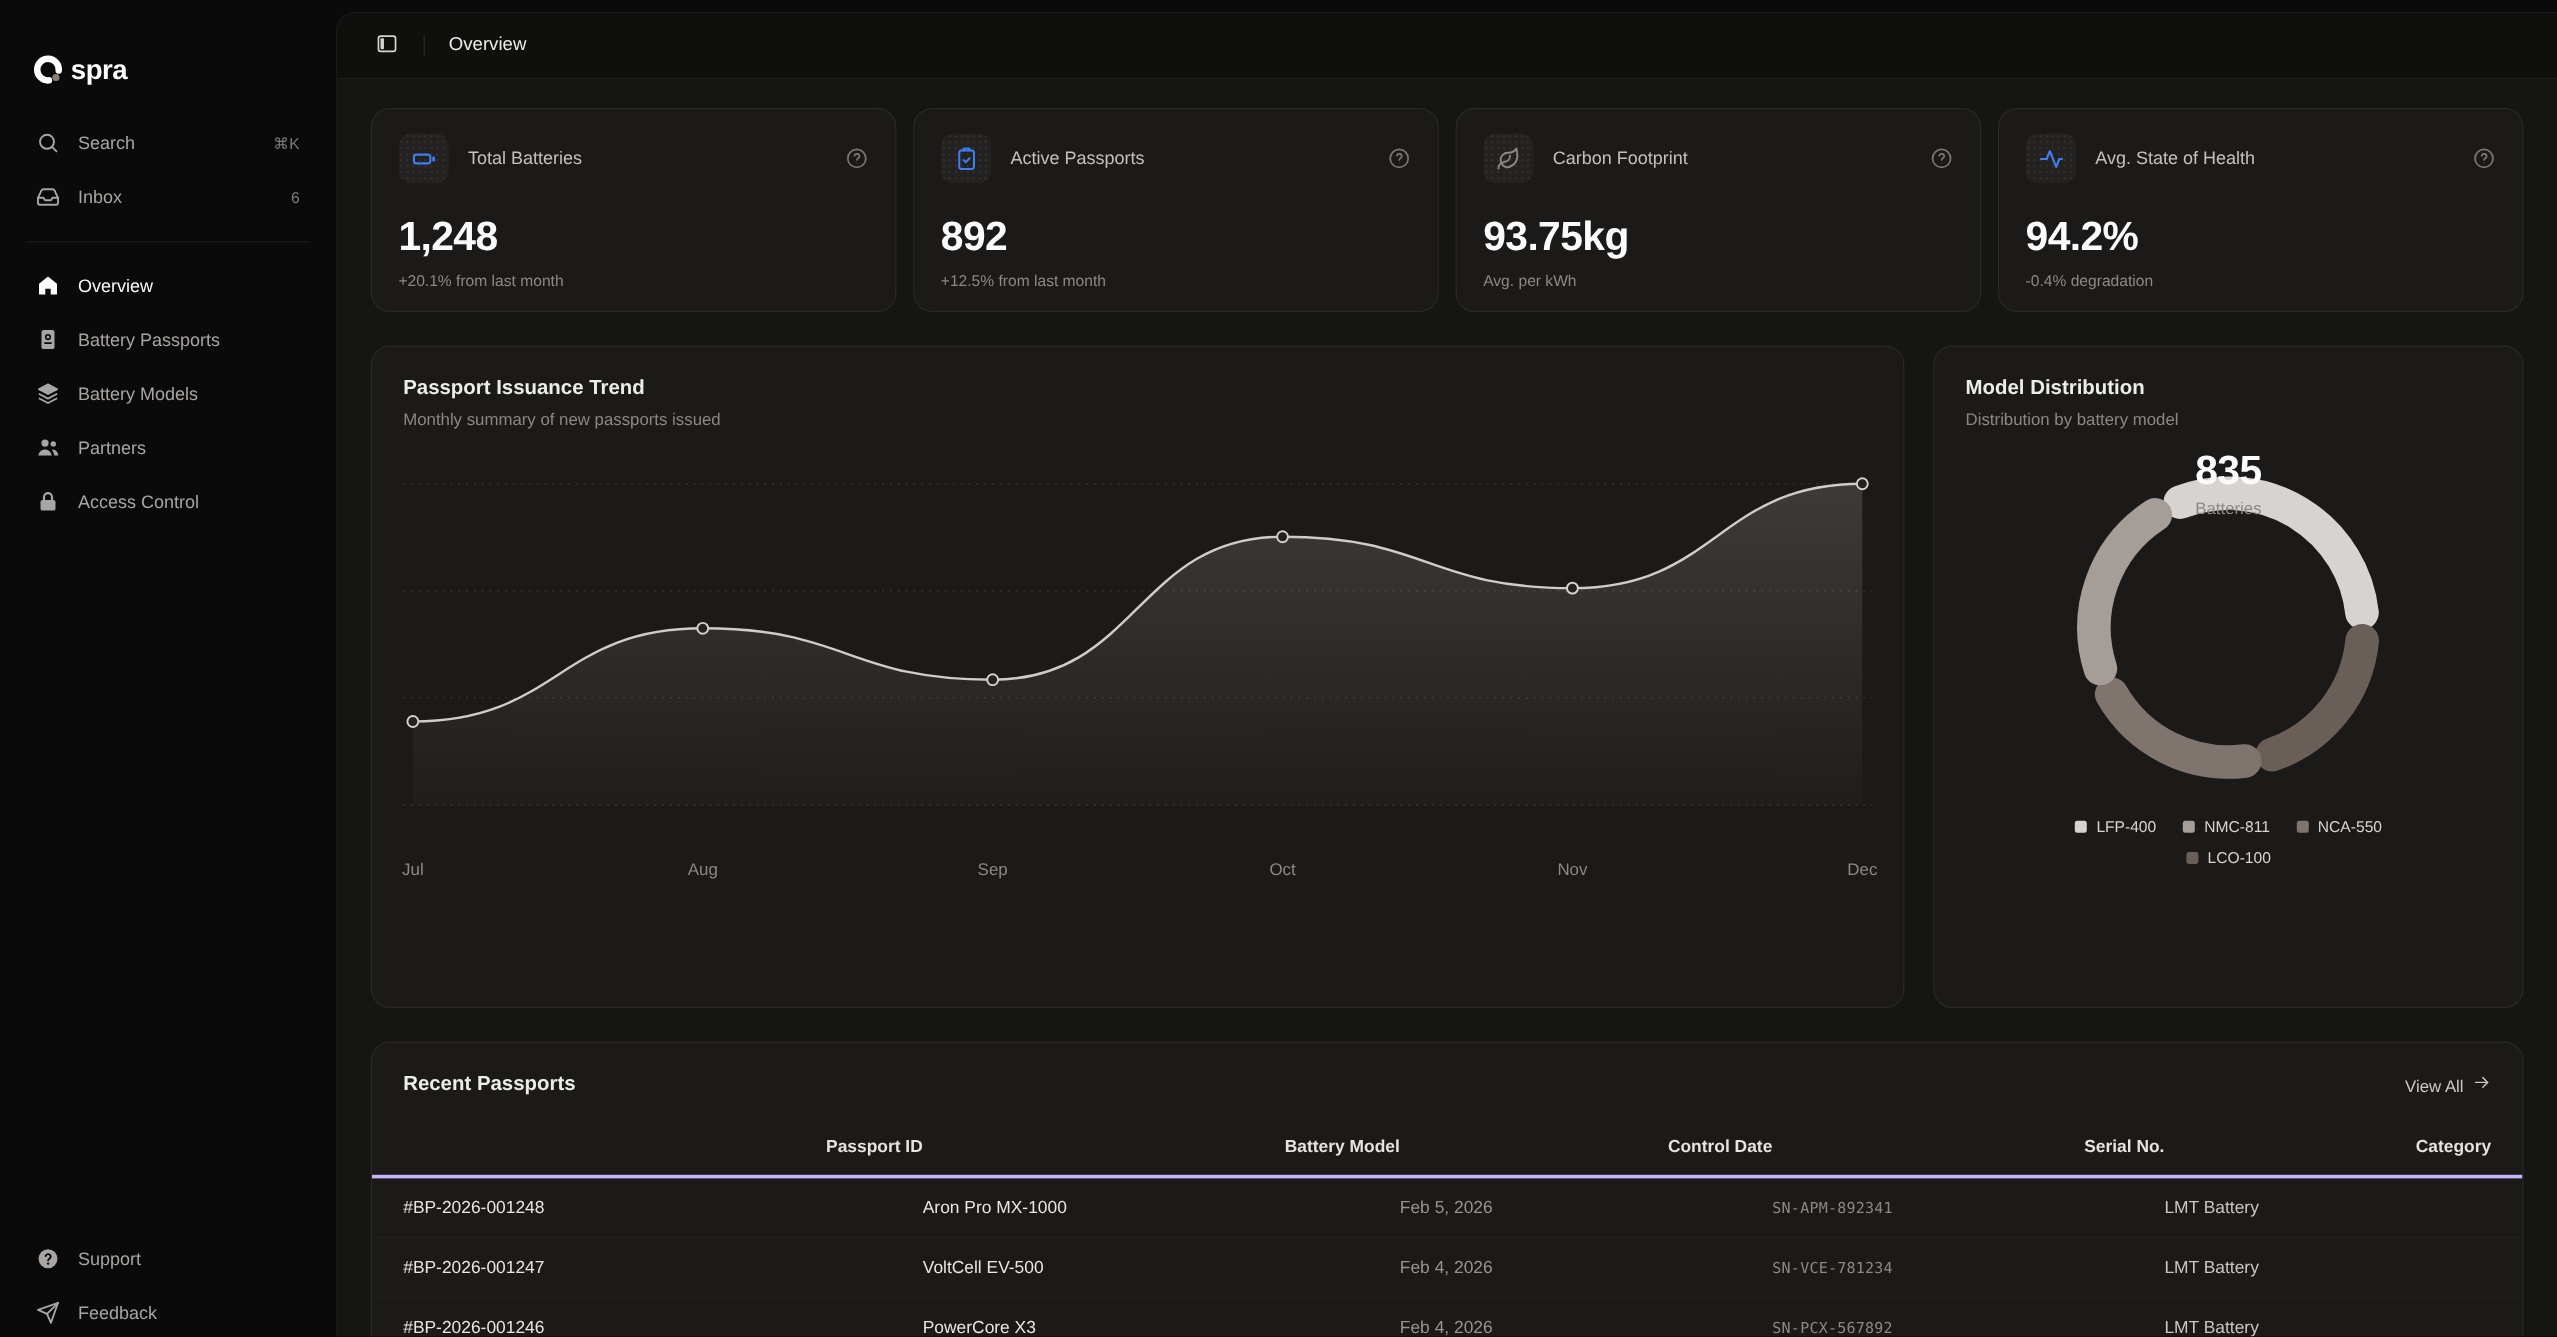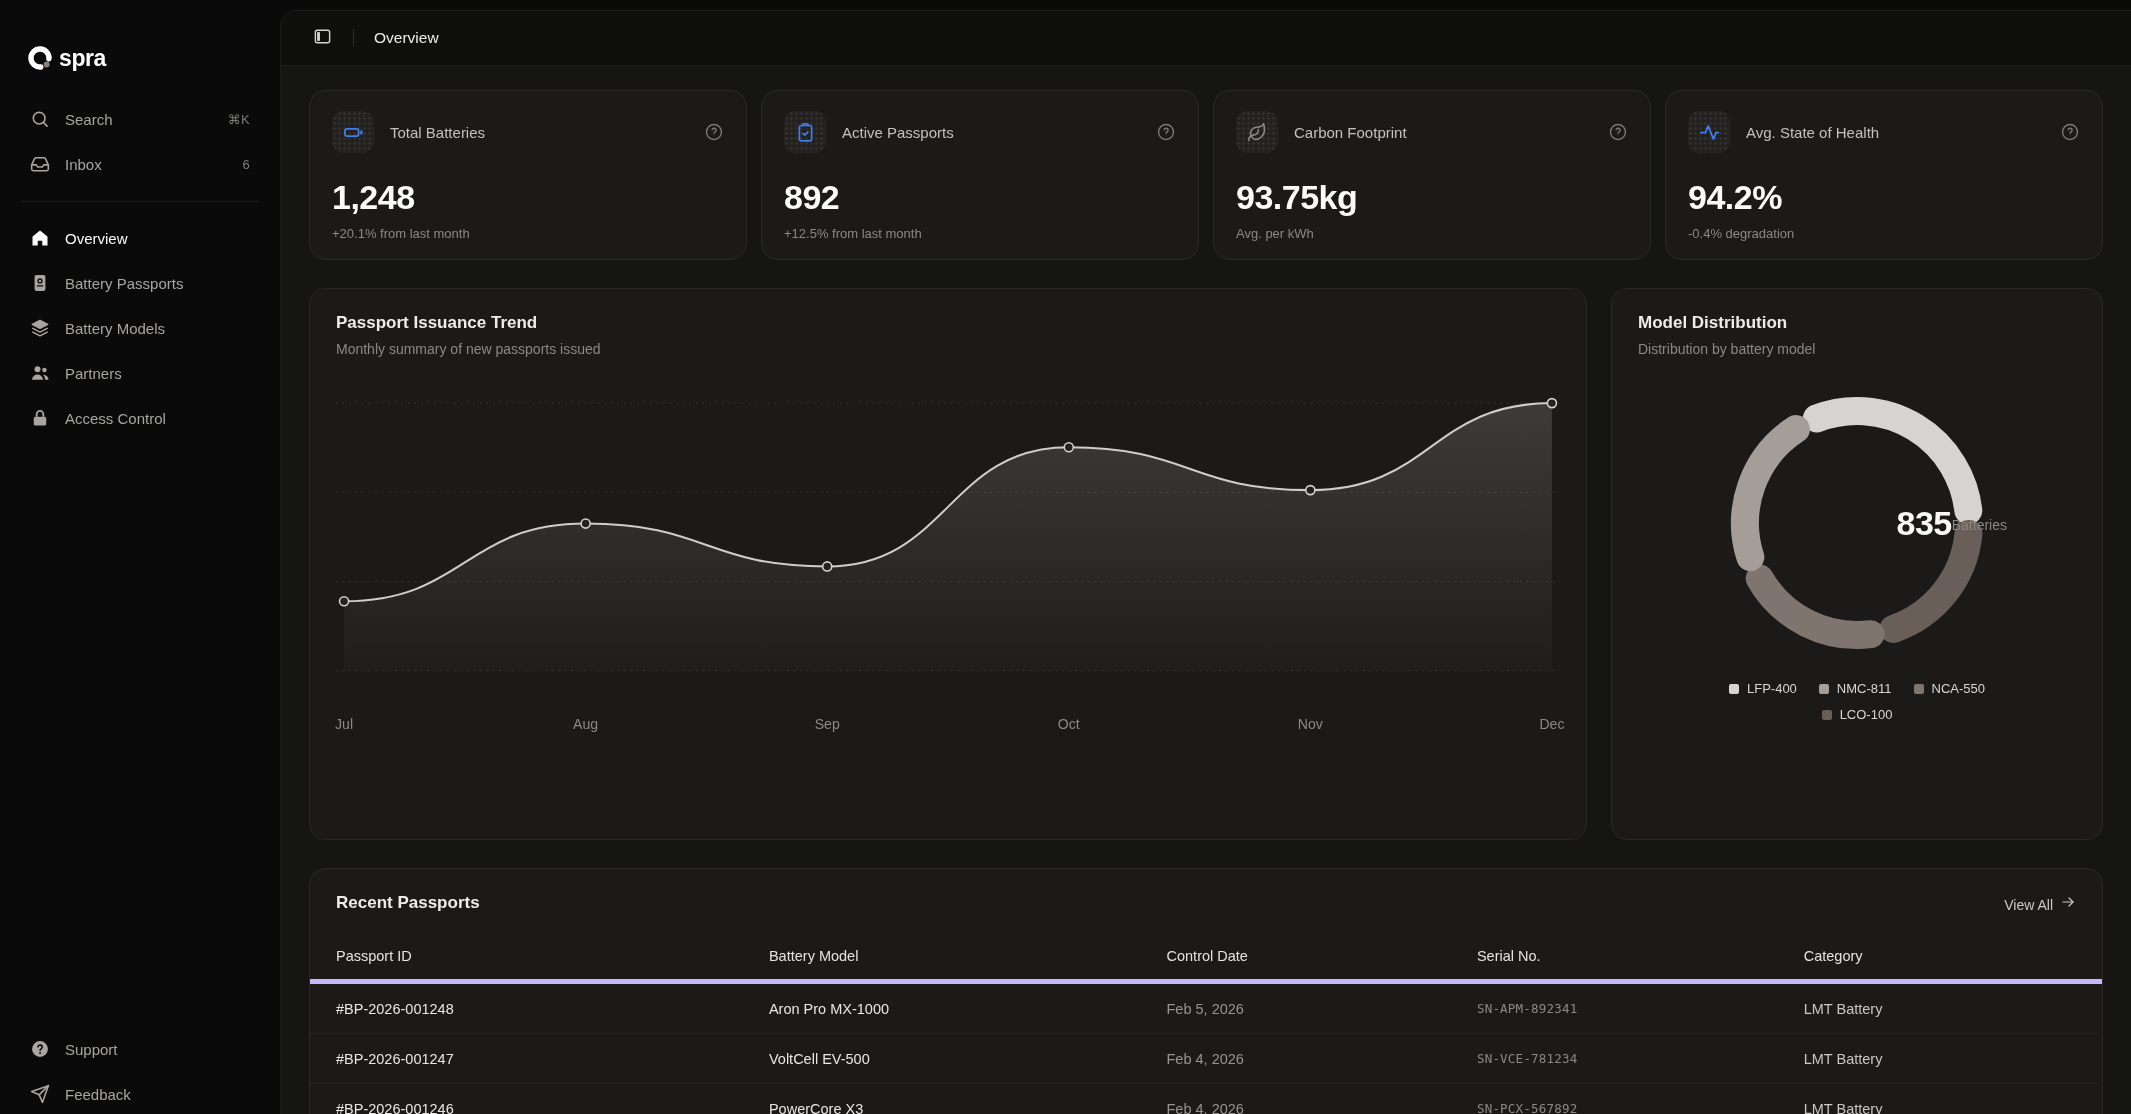--- a/index.html
+++ b/index.html
@@ -54,34 +54,34 @@
 
   .charts-row{display:grid;grid-template-columns:1fr 492px;gap:24px;margin-top:28px;}
   .charts-row>.card{height:552px;padding:24px 26px;overflow:hidden;}
   .card-title{font-size:17px;font-weight:600;color:#ececeb;margin:0;}
   .card-sub{font-size:14px;color:#8b8885;margin-top:8px;}
   #trend-chart{margin-top:30px;}
   #trend-chart svg{width:100%;display:block;overflow:visible;}
 
   .donut-wrap{position:relative;width:300px;margin:16px auto 8px;}
   .donut-wrap svg{width:300px;height:300px;display:block;}
-  .donut-center{position:absolute;inset:0;display:flex;flex-direction:row;align-items:center;justify-content:flex-end;pointer-events:none;}
+  .donut-center{position:absolute;inset:0;display:flex;flex-direction:column;align-items:center;justify-content:flex-start;pointer-events:none;}
   .donut-value{font-size:34px;font-weight:700;color:#fafafa;letter-spacing:-.5px;}
   .donut-label{font-size:14px;color:#8b8885;margin-top:3px;}
   .legend{display:flex;flex-wrap:wrap;justify-content:center;column-gap:22px;row-gap:11px;max-width:330px;margin:4px auto 0;}
   .legend-item{display:flex;align-items:center;gap:8px;font-size:13px;color:#d8d6d4;text-align:center;}
   .swatch{width:10px;height:10px;border-radius:2px;flex:none;}
 
   .table-card{margin-top:28px;padding:24px 0 0;min-height:300px;overflow:hidden;}
   .table-top{display:flex;justify-content:space-between;align-items:center;padding:0 26px;margin-bottom:20px;}
   .view-all{display:flex;align-items:flex-end;gap:7px;color:#cbc9c6;font-size:14px;cursor:pointer;background:none;border:none;padding:0;}
   .view-all svg{width:16px;height:16px;}
   .t-row{display:grid;grid-template-columns:1.59fr 1.46fr 1.14fr 1.2fr 1fr;align-items:center;
     padding:0 26px;height:49px;}
-  .t-header{height:46px;color:#e5e3e1;font-size:14.5px;font-weight:400;border-bottom:5px solid #c4b5fd;}
+  .t-header{height:46px;color:#e5e3e1;font-size:14.5px;font-weight:700;border-bottom:3px solid #c4b5fd;text-align:right;}
   .t-body .t-row{border-bottom:1px solid #222120;cursor:pointer;}
   .c-id,.c-model{font-size:14.5px;color:#e8e6e3;}
   .c-date{font-size:14.5px;color:#97948f;}
   .c-serial{font-family:"DejaVu Sans Mono","Liberation Mono",monospace;font-size:12.5px;color:#8c8884;letter-spacing:.2px;}
   .c-cat{font-size:14.5px;color:#c9c6c3;}
 </style>
 </head>
 <body>
 
 <div class="app">

